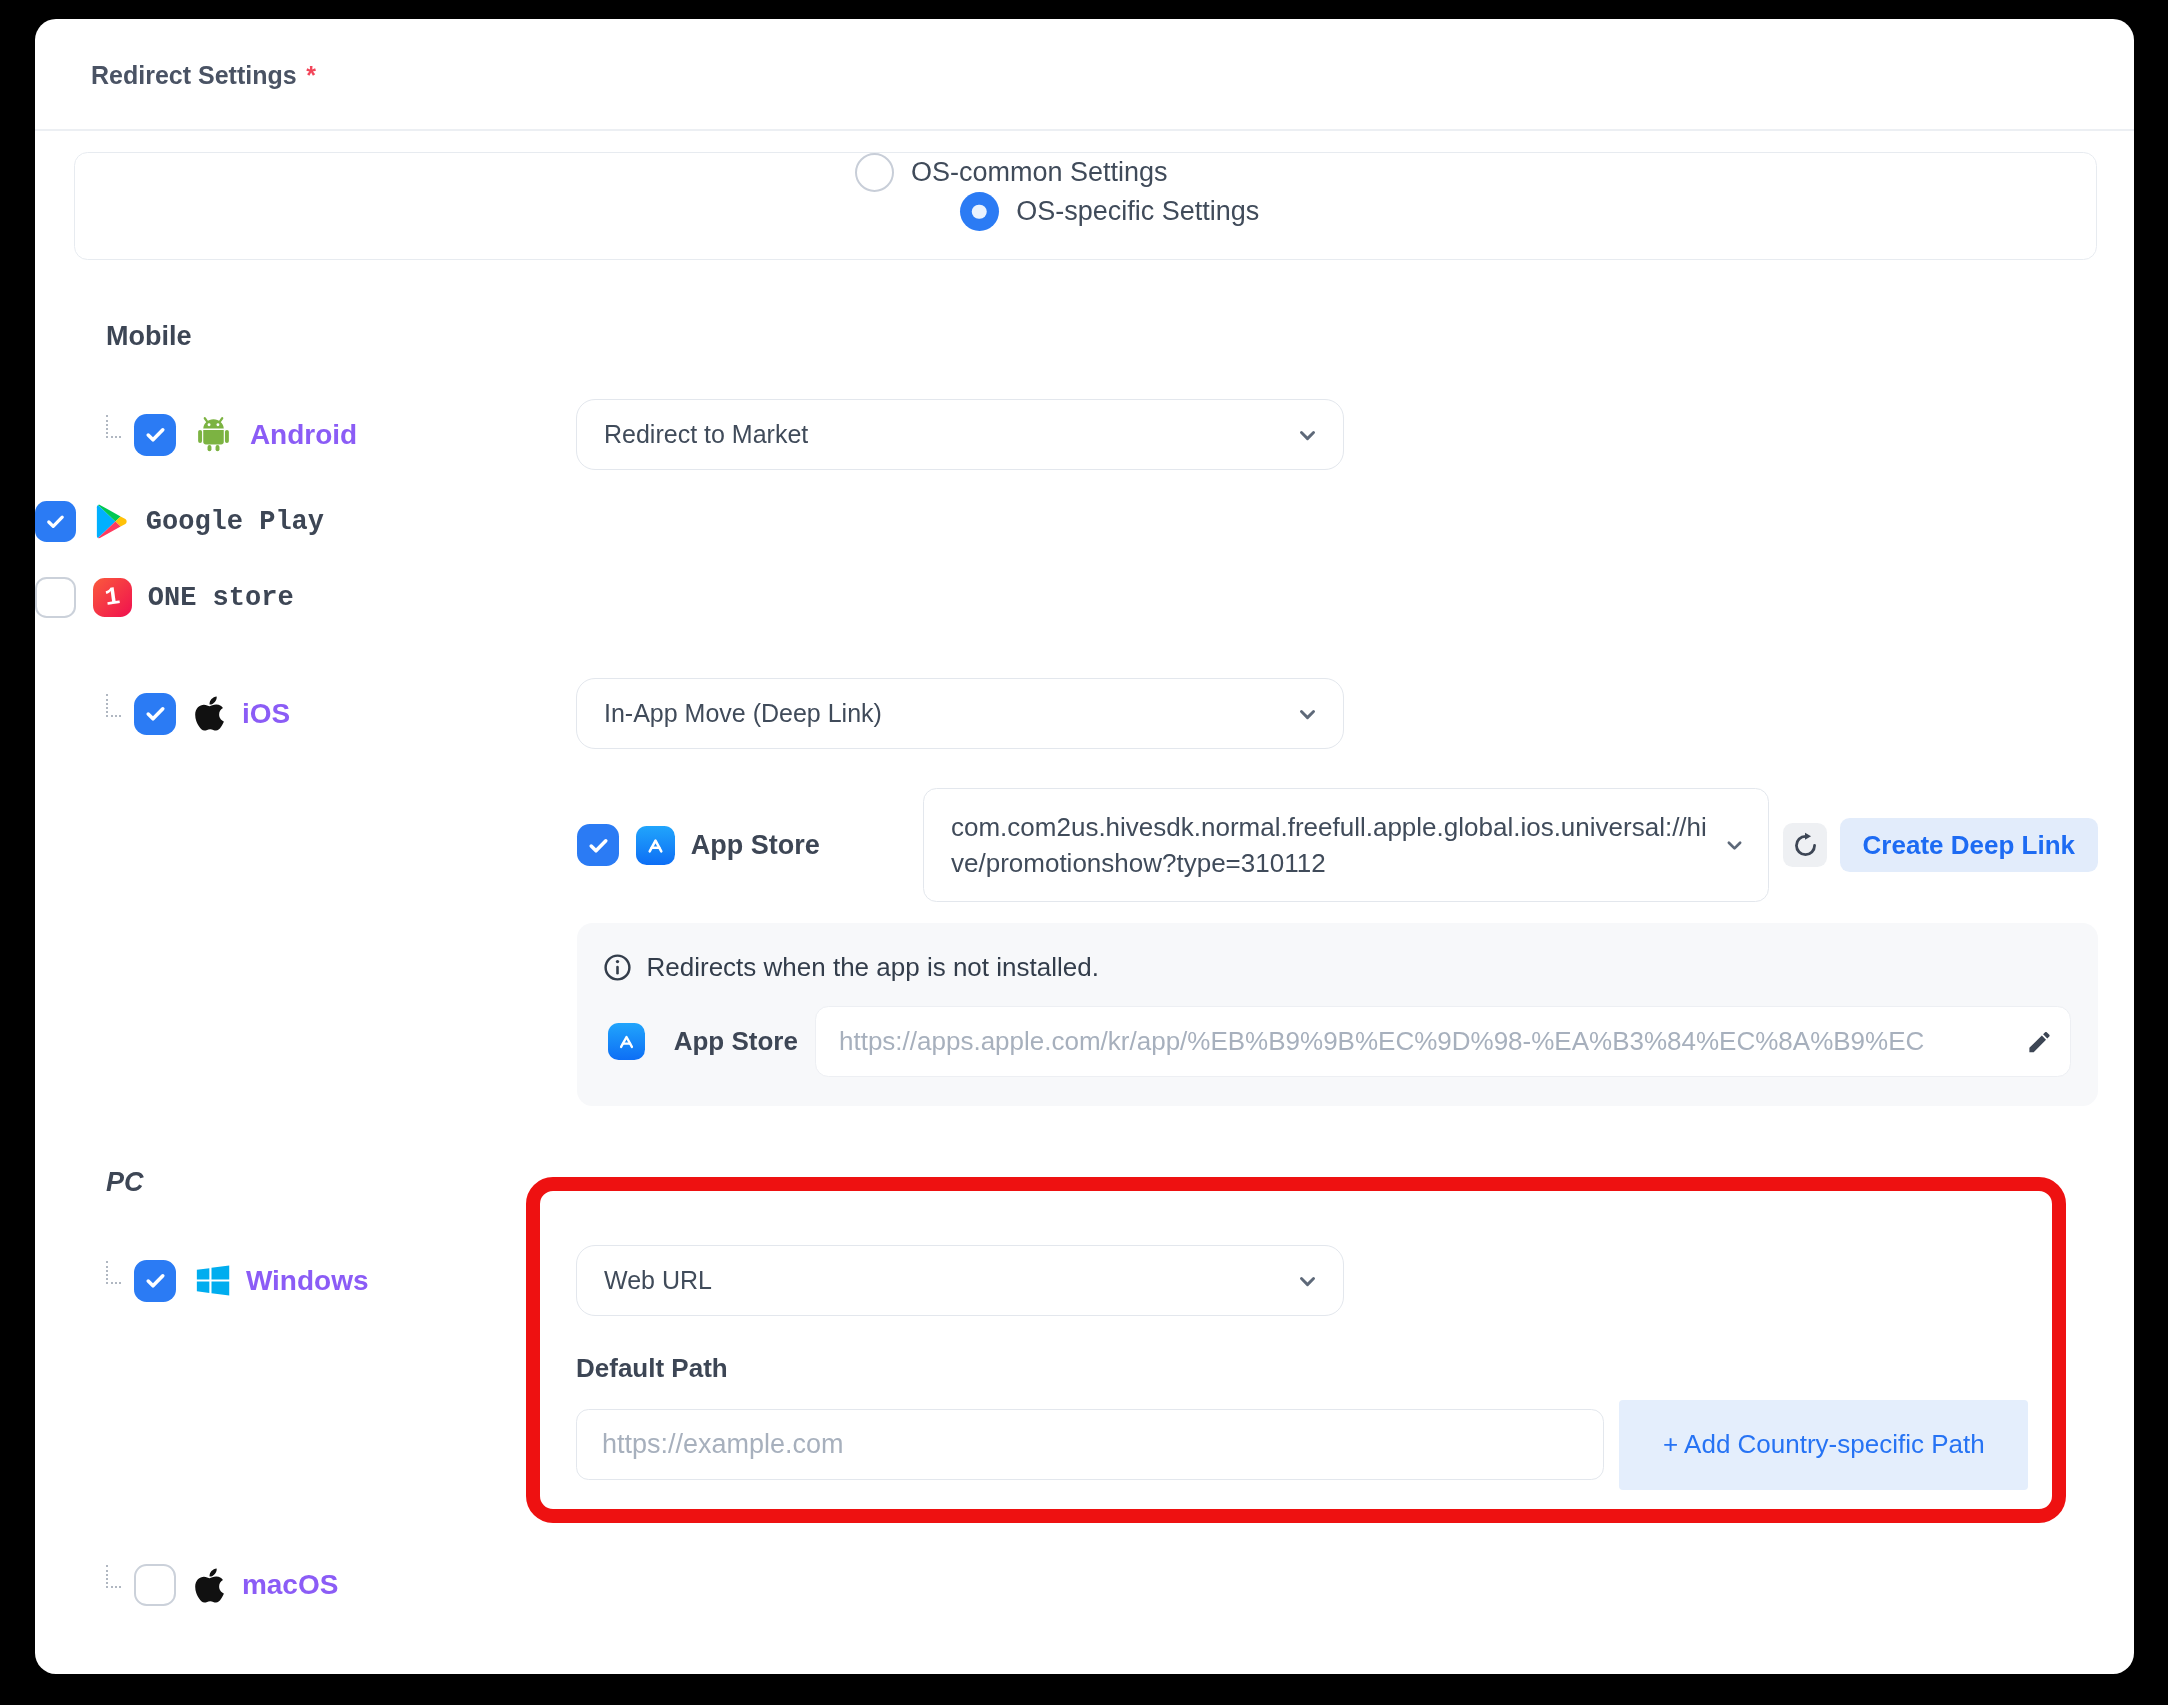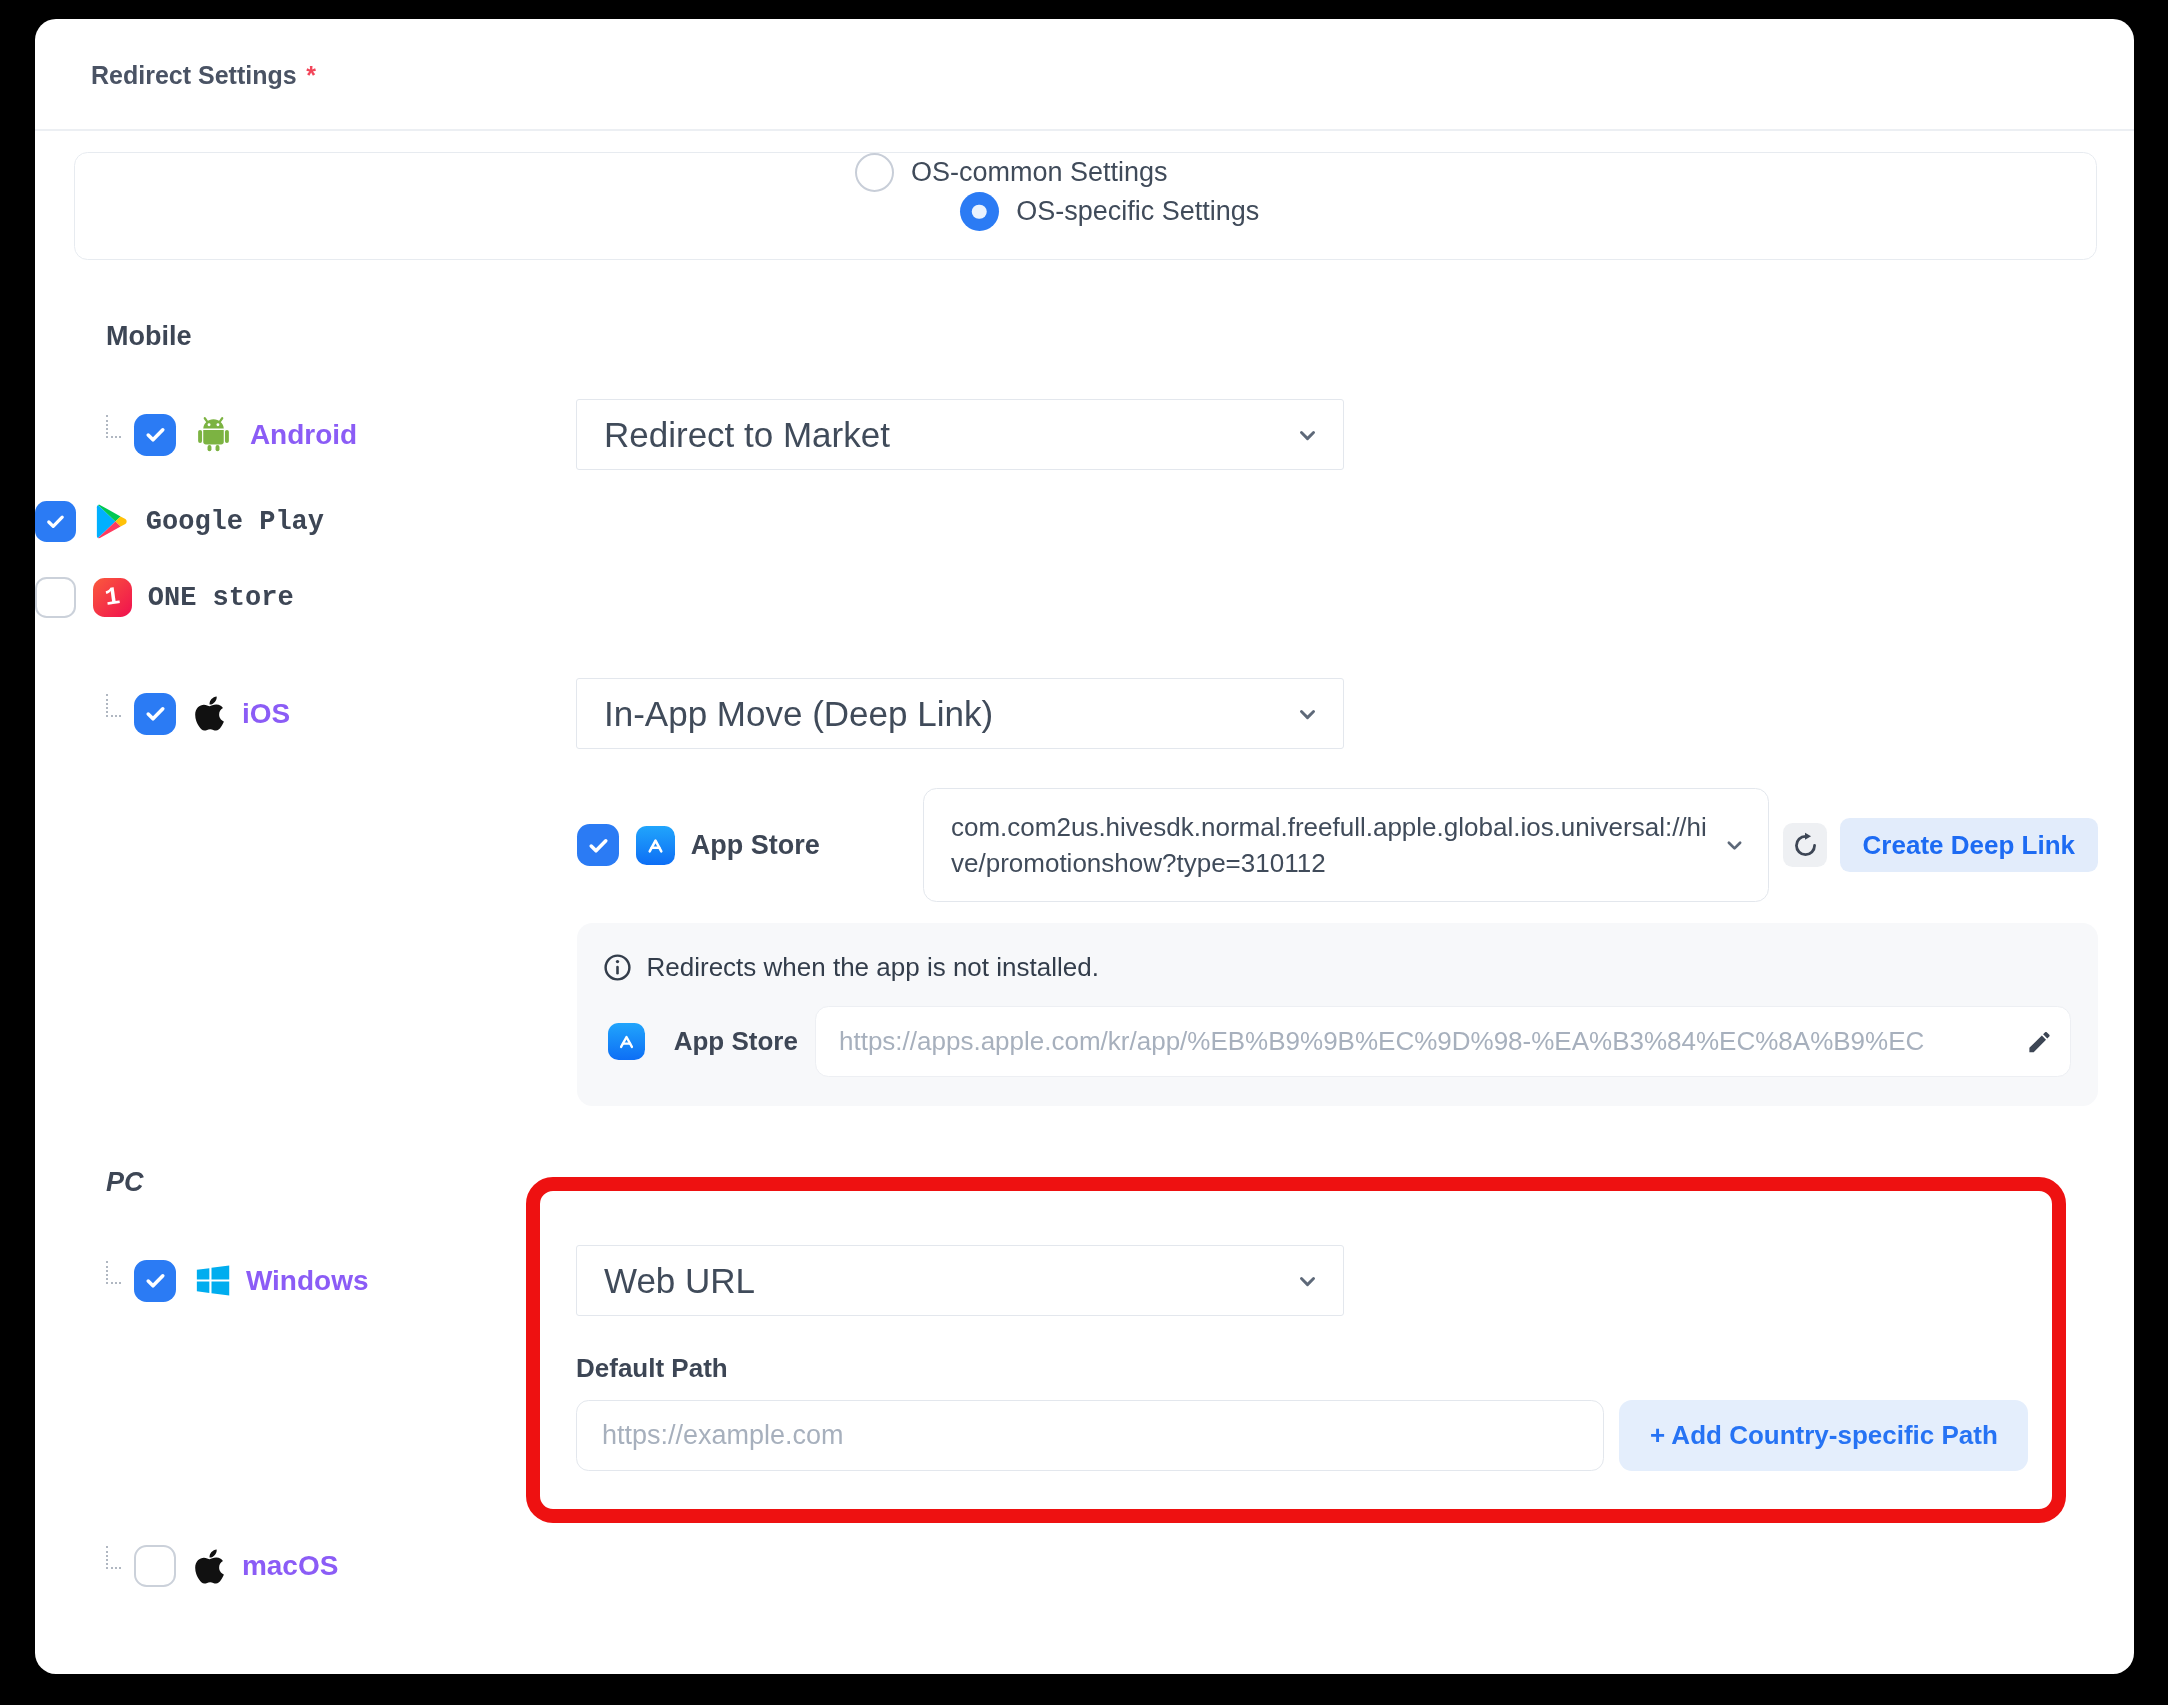--- a/index.html
+++ b/index.html
@@ -27,21 +27,21 @@
   .os-row.windows{margin-top:46px;}
   .os-row.macos{margin-top:60px;}
   .os-label{display:flex;align-items:center;width:470px;height:71px;box-sizing:border-box;flex:none;}
   .tree{width:12.6px;height:21px;border-left:2.9px dotted #B0B7C1;border-bottom:2.9px dotted #B0B7C1;margin:-9.7px 13.5px 7.7px 0;flex:none;}
   .cb{width:42px;height:42px;border-radius:12.6px;box-sizing:border-box;flex:none;display:flex;align-items:center;justify-content:center;cursor:pointer;}
   .cb.on{background:#2B7BF4;}
   .cb.off{background:#fff;border:2.9px solid #CBD1DA;}
   .os-ico{margin:0 15.4px 0 17.4px;flex:none;display:flex;align-items:center;justify-content:center;}
   .os-name{font-size:28px;font-weight:700;color:#8b5cf6;}
 
-  .select{width:768px;height:71px;border:1.9px solid #E3E7ED;border-radius:3px;display:flex;align-items:center;padding:0 58px 0 27px;box-sizing:border-box;font-size:35px;color:#404B5A;position:relative;background:#fff;cursor:pointer;}
+  .select{width:768px;height:71px;border:1.9px solid #E3E7ED;border-radius:19px;display:flex;align-items:center;padding:0 58px 0 27px;box-sizing:border-box;font-size:25px;color:#404B5A;position:relative;background:#fff;cursor:pointer;}
   .select .chev{position:absolute;right:21px;top:50%;transform:translateY(-50%);display:flex;}
 
   .sub-row{display:flex;align-items:center;font-family:Liberation Mono, monospace;}
   .sub-row.gp{margin-top:31px;}
   .sub-row.one{margin-top:35px;}
   .sub-row .cb{width:41px;height:41px;border-radius:11.6px;}
   .store-ico{margin:0 15.4px 0 17.4px;flex:none;display:flex;align-items:center;justify-content:center;}
   .store-name{font-size:27px;font-weight:700;color:#3D4655;}
 
   .appstore-row{display:flex;align-items:center;margin:39px 36px 0 542px;}
@@ -58,21 +58,21 @@
   .info-as-label .store-name{font-size:26px;margin-left:13.5px;}
   .url-field{flex:1;height:71px;background:#fff;border:1.9px solid #EDEFF3;border-radius:13.5px;display:flex;align-items:center;padding:0 62px 0 23px;font-size:26px;color:#A7B0BD;position:relative;white-space:nowrap;overflow:hidden;box-sizing:border-box;}
   .url-field .pencil{position:absolute;right:17.4px;top:50%;transform:translateY(-50%);display:flex;cursor:pointer;}
 
   .os-controls{flex:1;position:relative;}
   .red-frame{position:absolute;left:-50px;top:-68px;width:1540px;height:346px;border:14.5px solid #EE1111;border-radius:27px;box-sizing:border-box;pointer-events:none;}
   .dp-label{margin-top:37px;font-size:26px;font-weight:700;color:#3D4655;height:31px;line-height:31px;}
   .dp-row{display:flex;margin-top:15.4px;align-items:center;}
   .dp-input{width:1028px;height:71px;border:1.9px solid #E3E7ED;border-radius:12.6px;padding:0 25px;font-size:27px;color:#6d28d9;box-sizing:border-box;outline:none;font-family:"Liberation Sans",sans-serif;background:#fff;}
   .dp-input::placeholder{color:#A7B0BD;}
-  .add-btn{margin-left:15.4px;width:409px;height:71px;border-radius:13px;background:#E4EEFC;color:#2673F4;font-size:26px;font-weight:700;display:flex;align-items:center;justify-content:center;flex:none;cursor:pointer;}
+  .add-btn{margin-left:15.4px;width:409px;height:90px;border-radius:4px;background:#E4EEFC;color:#2673F4;font-size:26px;font-weight:400;display:flex;align-items:center;justify-content:center;flex:none;cursor:pointer;}
 
   .badge{border-radius:10.6px;display:flex;align-items:center;justify-content:center;}
   .onestore-badge{width:39px;height:39px;background:linear-gradient(135deg,#FA5A3C,#F0104F);color:#fff;font-weight:700;font-size:25px;border-radius:11.6px;}
   .onestore-badge span{transform:rotate(-8deg);display:block;}
   .appstore-badge{width:39px;height:39px;background:linear-gradient(180deg,#21A5FC,#0D6EF5);border-radius:10.6px;}
   .appstore-badge.small{width:37px;height:37px;}
 </style>
 </head>
 <body>
 

